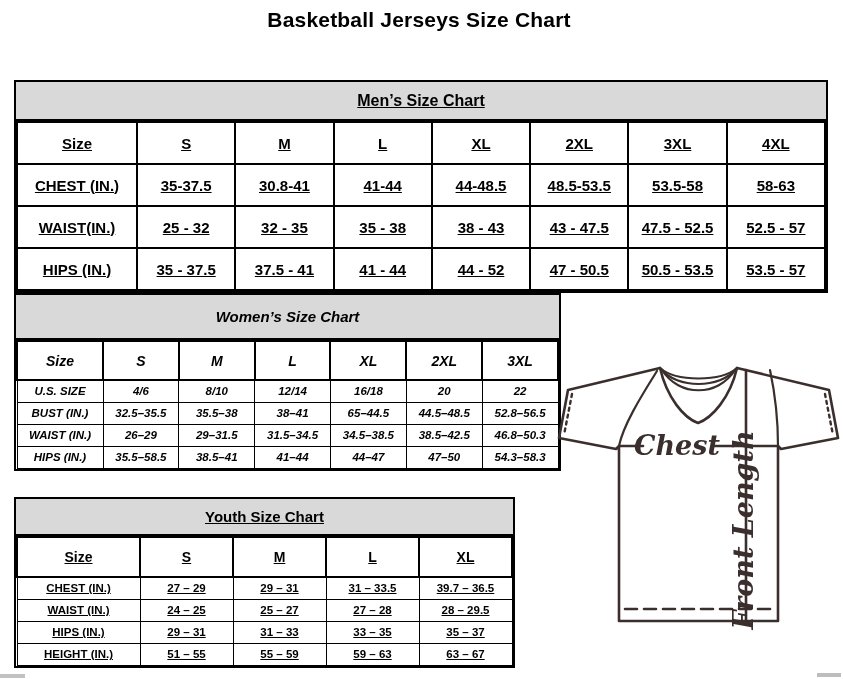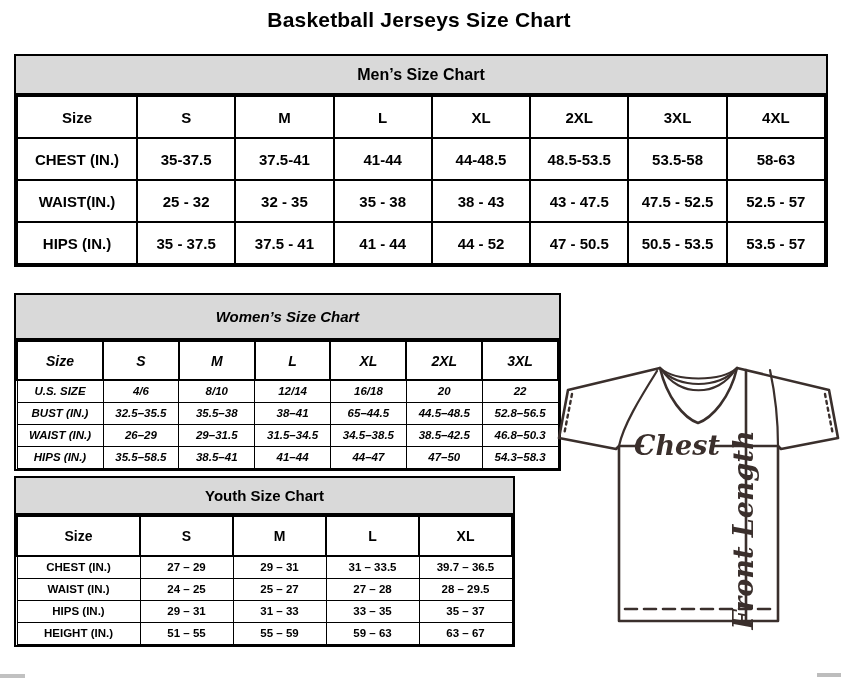--- a/index.html
+++ b/index.html
@@ -16,36 +16,36 @@
     background:#d9d9d9;border-bottom:2px solid #000;
     display:flex;align-items:center;justify-content:center;
     font-weight:bold;
   }
   table{border-collapse:collapse;table-layout:fixed;width:100%;}
   th,td{
     border:2px solid #000;text-align:center;vertical-align:middle;
     font-weight:bold;padding:0;
   }
   
-  .mens{left:14px;top:54px;width:810px;}
+  .mens{left:14px;top:80px;width:810px;text-decoration:underline;}
   .mens .table-title{height:37px;font-size:16px;}
   .mens th:first-child{width:118px;}
   .mens thead tr{height:42px;}
   .mens tbody tr{height:42px;}
   .mens th,.mens td{font-size:15px;}
   
   .womens{left:14px;top:293px;width:543px;font-style:italic;}
   .womens .table-title{height:43px;font-size:15px;}
   .womens th:first-child{width:84px;}
   .womens thead tr{height:39px;}
   .womens tbody tr{height:22px;}
   .womens thead th{font-size:14px;}
   .womens tbody th,.womens tbody td{font-size:11.5px;border-width:1.5px;}
   
-  .youth{left:14px;top:476px;width:497px;}
+  .youth{left:14px;top:497px;width:497px;text-decoration:underline;}
   .youth .table-title{height:35px;font-size:15px;}
   .youth th:first-child{width:121px;}
   .youth thead tr{height:40px;}
   .youth tbody tr{height:22px;}
   .youth thead th{font-size:14px;}
   .youth tbody th,.youth tbody td{font-size:11.5px;border-width:1.5px;}
   
   .jersey-diagram{position:absolute;left:556px;top:358px;width:285px;height:319px;}
   
   .scroll-frag-left{position:absolute;left:0;top:674px;width:25px;height:4px;background:#c1c1c1;}
@@ -68,21 +68,21 @@
           <th>XL</th>
           <th>2XL</th>
           <th>3XL</th>
           <th>4XL</th>
         </tr>
       </thead>
       <tbody>
         <tr>
           <th>CHEST (IN.)</th>
           <td>35-37.5</td>
-          <td>37.5-41</td>
+          <td>30.8-41</td>
           <td>41-44</td>
           <td>44-48.5</td>
           <td>48.5-53.5</td>
           <td>53.5-58</td>
           <td>58-63</td>
         </tr>
         <tr>
           <th>WAIST(IN.)</th>
           <td>25 - 32</td>
           <td>32 - 35</td>

